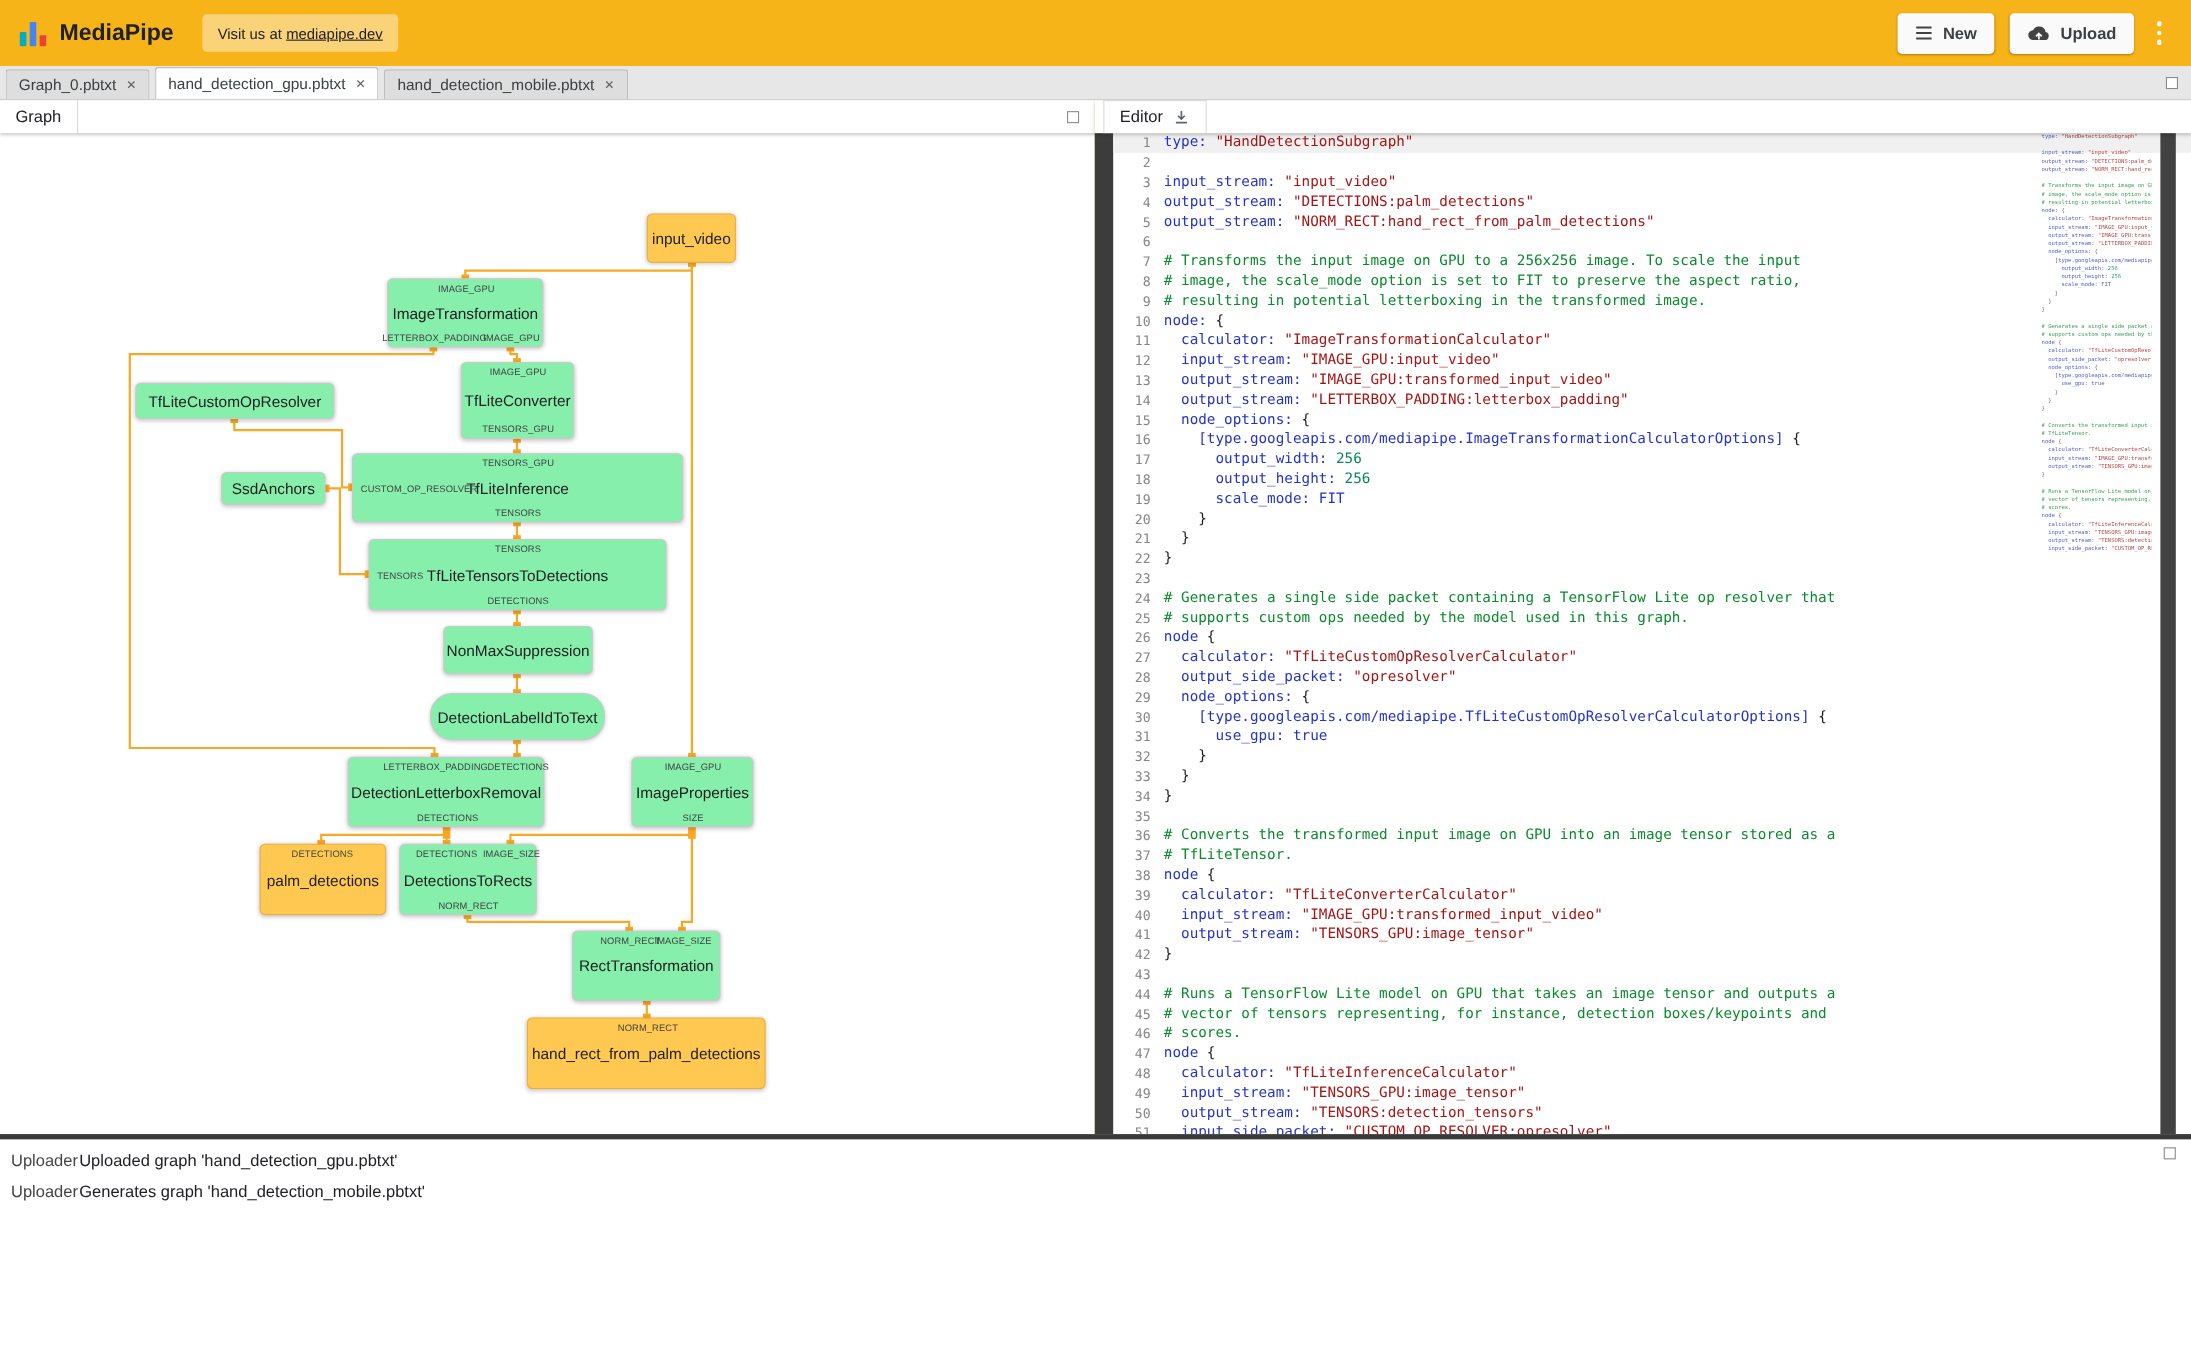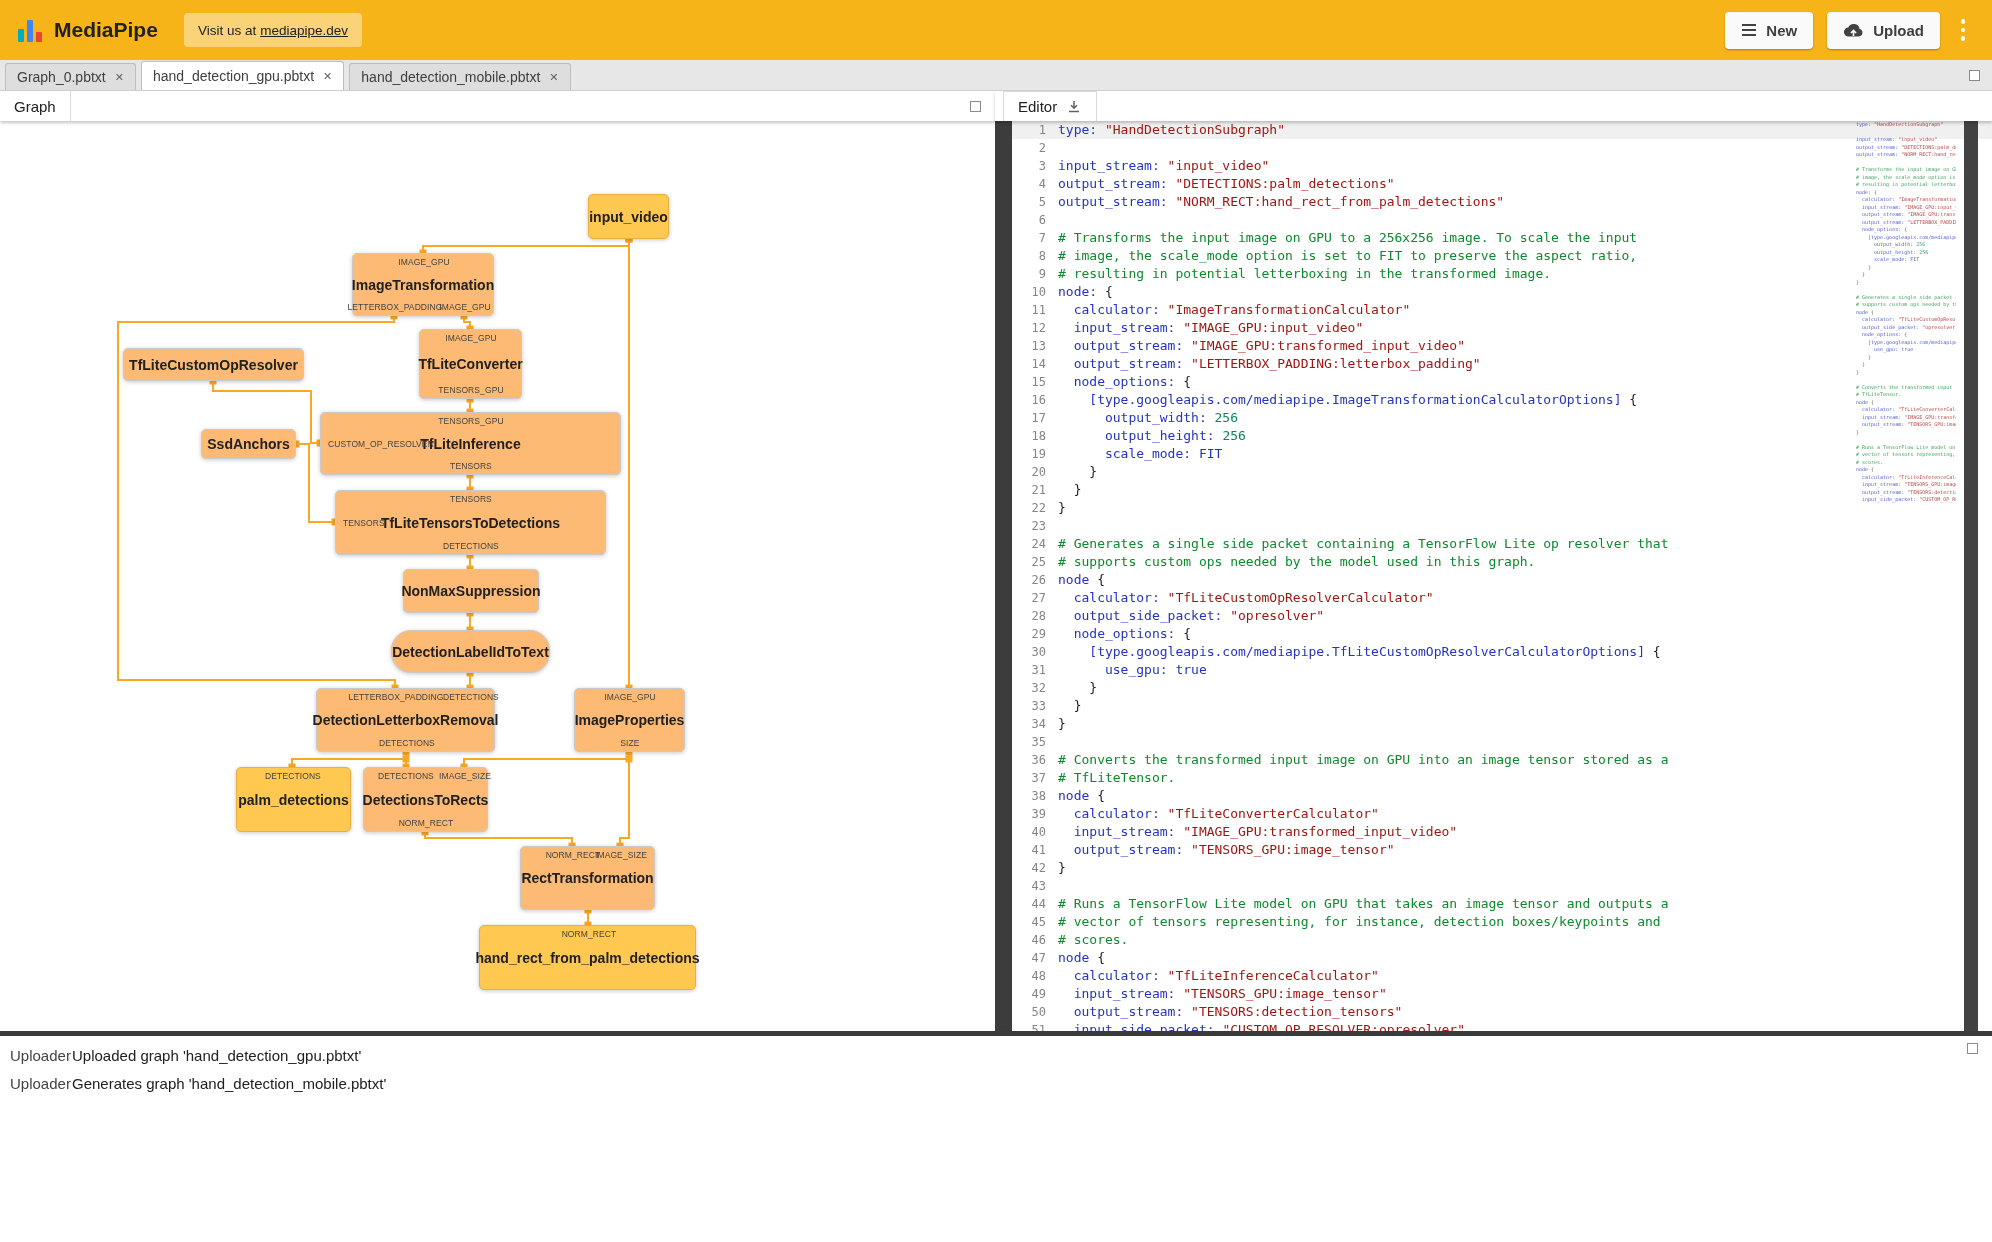--- a/index.html
+++ b/index.html
@@ -44,23 +44,23 @@
   .panel-tab{display:flex;align-items:center;gap:9px;padding:0 14px;font-size:15px;color:#202124;
     background:#fff;border-right:1px solid #DADADA;cursor:pointer;white-space:nowrap}
   .hdr-spacer{flex:1}
   .hdr-expand{align-self:center;margin-right:14px}
 
   .graph-panel{position:absolute;left:0;top:0;width:995px;height:940px;background:#fff}
   .graph-canvas{position:absolute;top:30px;left:0;width:995px;height:910px;overflow:hidden;background:#fff}
   #edges-svg{position:absolute;left:0;top:0}
   .gnode{position:absolute;border-radius:5px;box-shadow:0 1px 4px rgba(0,0,0,.22);
     display:flex;align-items:center;justify-content:center;cursor:pointer}
-  .gnode.calculator{background:#fdba74;border:1px solid #C9C9C9}
+  .gnode.calculator{background:#86efac;border:1px solid #C9C9C9}
   .gnode.stream{background:var(--stream-fill,#FFC850);border:1px solid var(--stream-border,#ECAE3C)}
-  .nlabel{font-size:14px;font-weight:bold;color:#212121;white-space:nowrap}
+  .nlabel{font-size:14px;font-weight:normal;color:#212121;white-space:nowrap}
   .gport{position:absolute;font-size:8.5px;color:#424242;white-space:nowrap;letter-spacing:.1px}
   .gport.top{top:3px;transform:translateX(-50%)}
   .gport.bottom{bottom:3px;transform:translateX(-50%)}
   .gport.left{left:7px;top:50%;transform:translateY(-50%)}
 
   .editor-panel{position:absolute;left:995px;top:0;width:997px;height:940px;background:#bef264}
   .editor-panel .panel-header{padding-left:8px}
   .editor-tab{border:1px solid #DADADA;border-bottom:none}
   .code-area{position:absolute;top:30px;left:0;width:997px;height:910px;overflow:hidden;background:#fff}
   .left-shadowbar{position:absolute;left:0;top:0;width:17px;height:910px;background:#3C3C3C}

